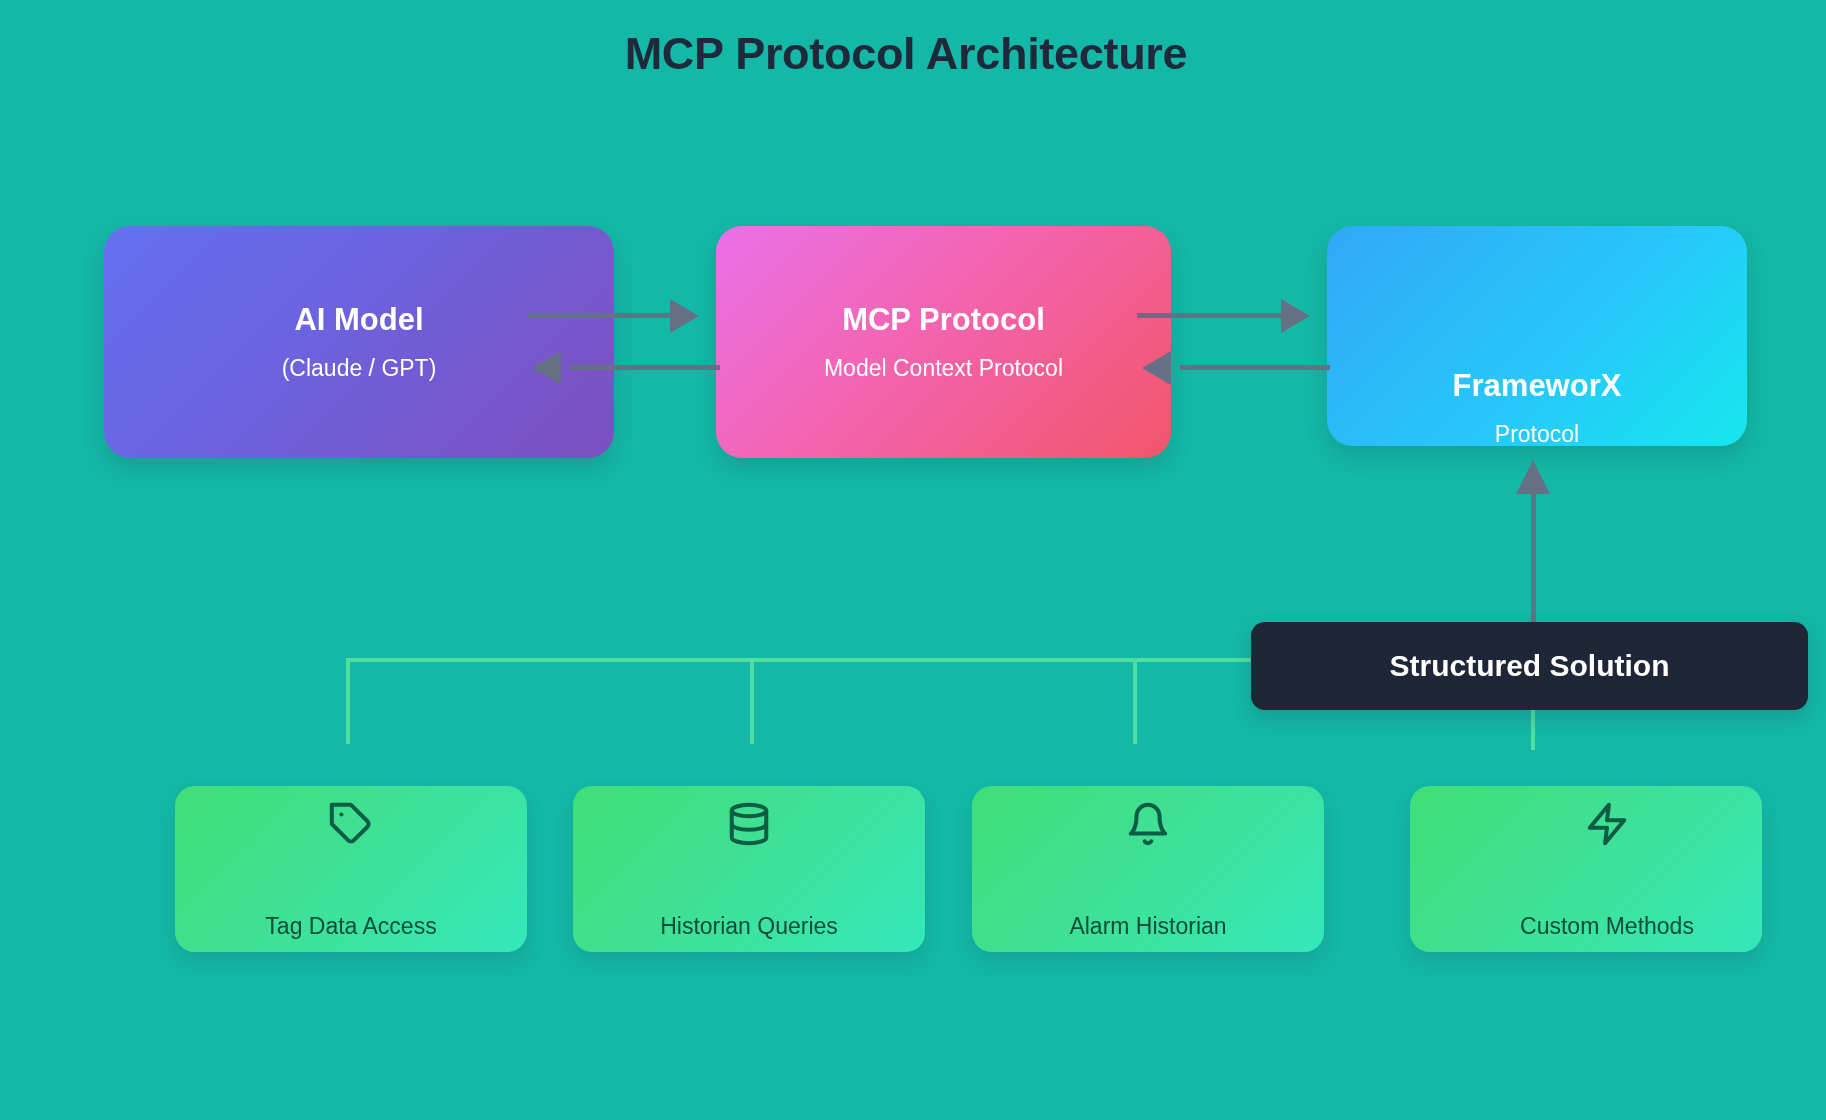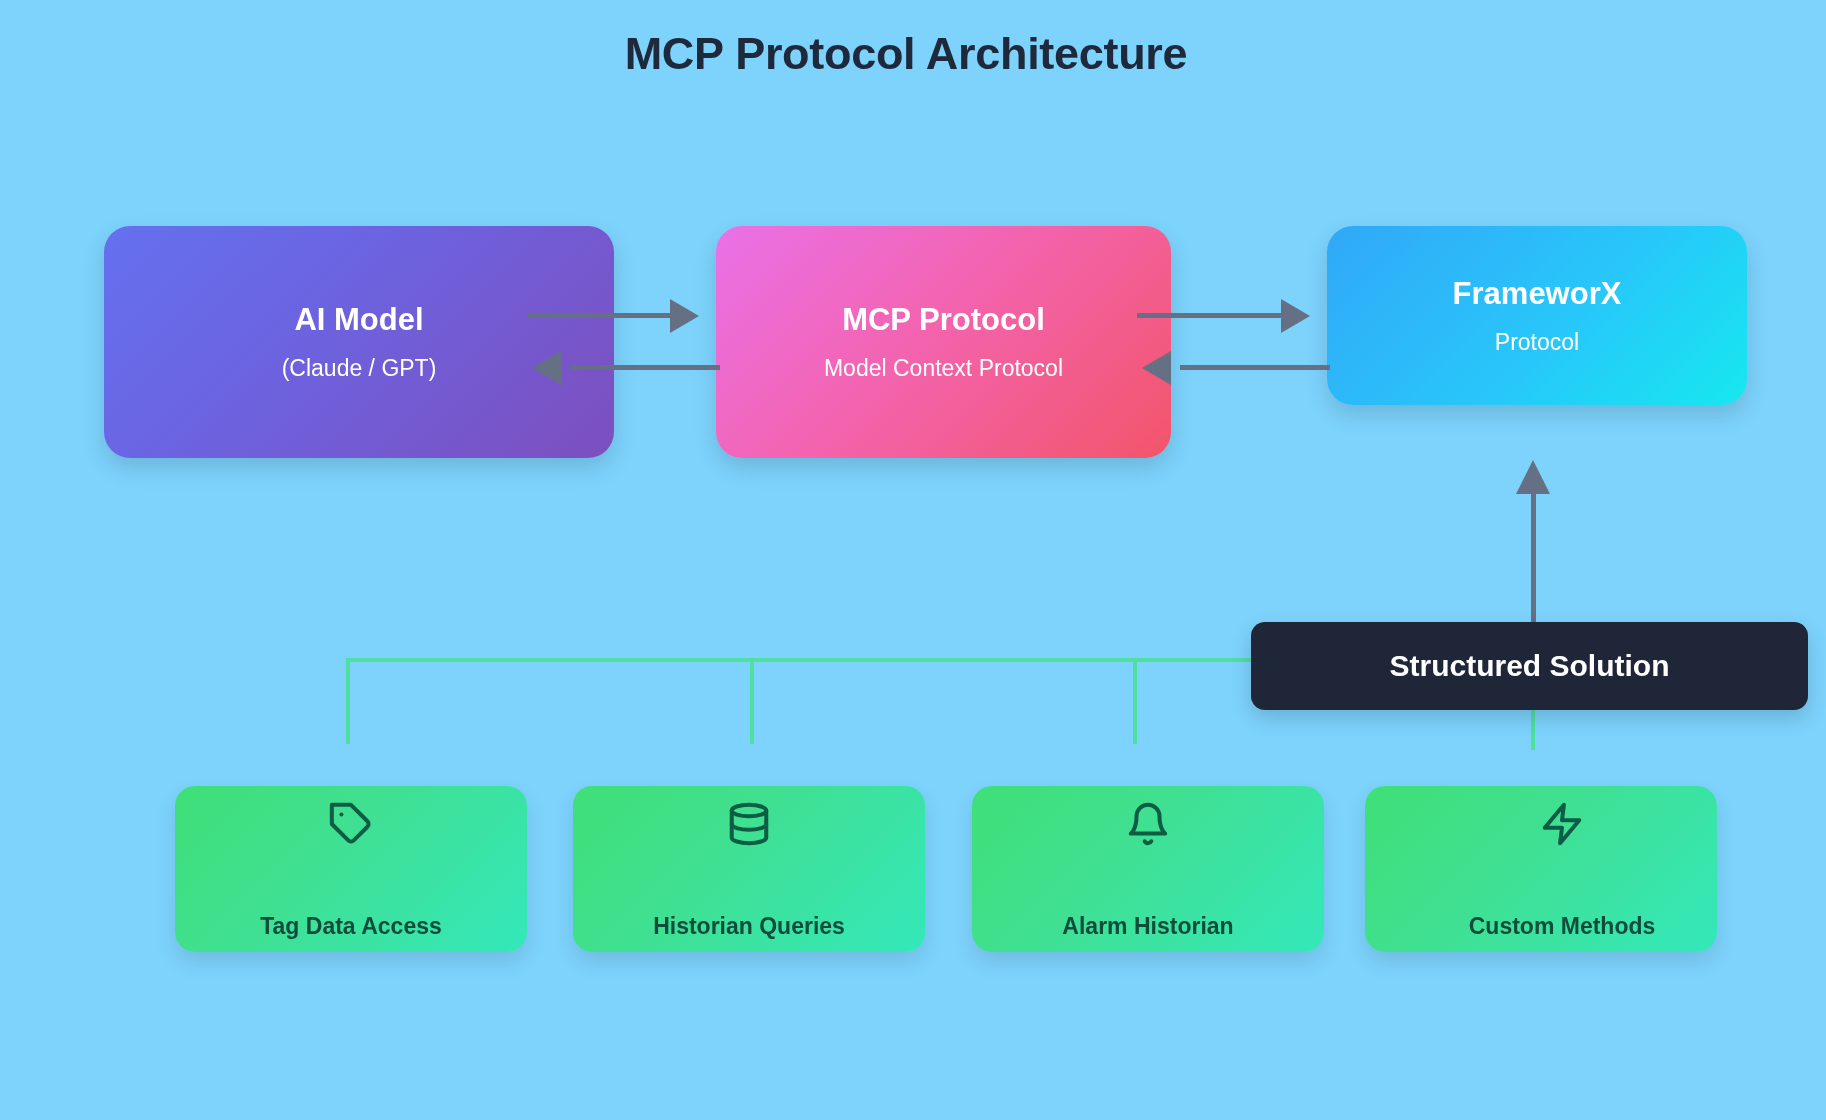--- a/index.html
+++ b/index.html
@@ -15,21 +15,21 @@
     overflow: hidden;
     font-family: "Liberation Sans", sans-serif;
     -webkit-font-smoothing: antialiased;
   }
 
   #stage {
     position: absolute;
     left: 0; top: 0;
     width: 1826px;
     height: 1120px;
-    background: #7dd3fc;
+    background: #14b8a6;
   }
 
   
   .title {
     position: absolute;
     left: 0;
     top: 28px;
     width: 1826px;
     text-align: center;
     font-size: 45px;
@@ -76,22 +76,23 @@
     width: 510px; height: 232px;
     background: linear-gradient(135deg, #6471ef 0%, #6c63e0 40%, #7d4fbe 100%);
   }
   #node-mcp {
     left: 716px; top: 226px;
     width: 455px; height: 232px;
     background: linear-gradient(135deg, #e971e8 0%, #f364b0 45%, #f2556a 100%);
   }
   #node-fx {
     left: 1327px; top: 226px;
-    width: 420px; height: 179px;
+    width: 420px; height: 220px;
     background: linear-gradient(135deg, #31a8f7 0%, #28c6fa 55%, #16e8ee 100%);
+    justify-content: flex-end;
   }
 
   
   .h-line {
     position: absolute;
     height: 5px;
     background: #667085;
   }
   .arrow-r {
     position: absolute;
@@ -194,32 +195,32 @@
     display: flex;
     flex-direction: column;
     align-items: center;
     justify-content: center;
     box-sizing: border-box;
     z-index: 3;
   }
   #card-0 { left: 175px; }
   #card-1 { left: 573px; border-radius: 19px; }
   #card-2 { left: 972px; }
-  #card-3 { left: 1365px; padding-left: 42px; }
+  #card-3 { left: 1410px; padding-left: 42px; }
 
   .card .card-icon {
     width: 46px;
     height: 46px;
     margin-bottom: 24px;
     display: block;
     color: #0d5c44;
   }
   .card .card-label {
     font-size: 23px;
-    font-weight: bold;
+    font-weight: normal;
     color: #0e4d3a;
     line-height: 1;
     white-space: nowrap;
     margin-top: 44px;
   }
 </style>
 </head>
 <body>
 
 <div id="stage">

